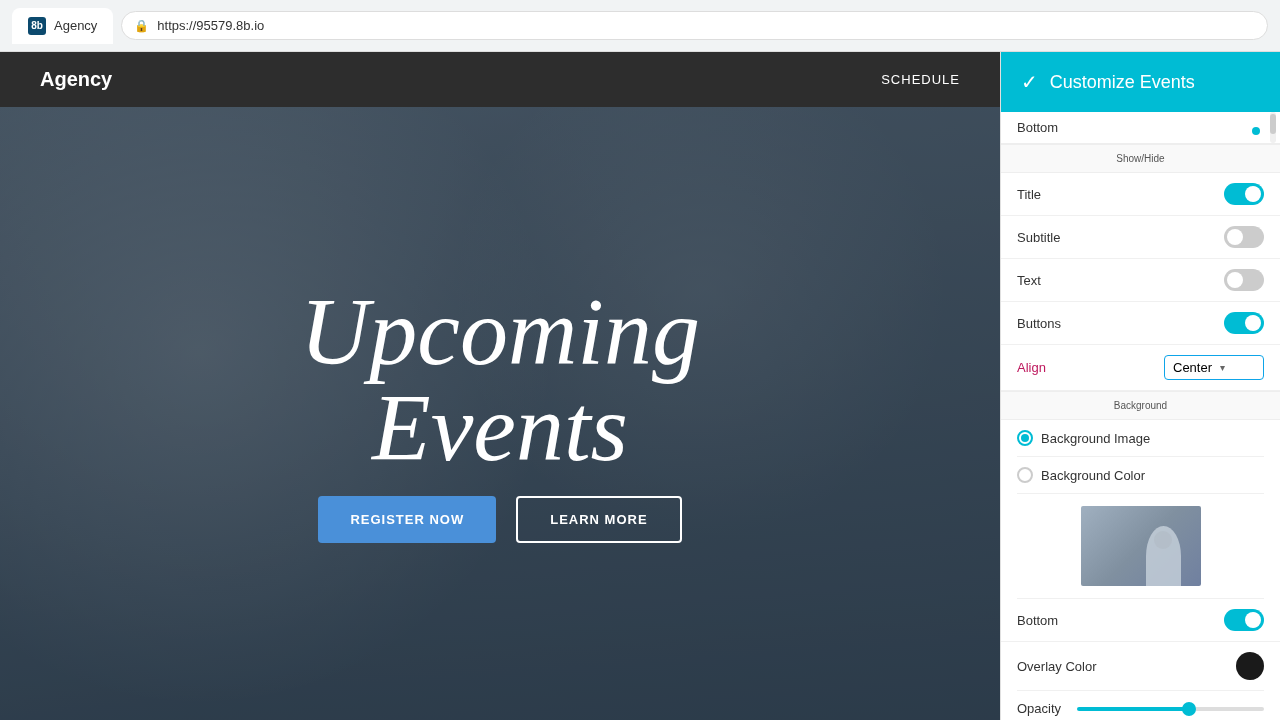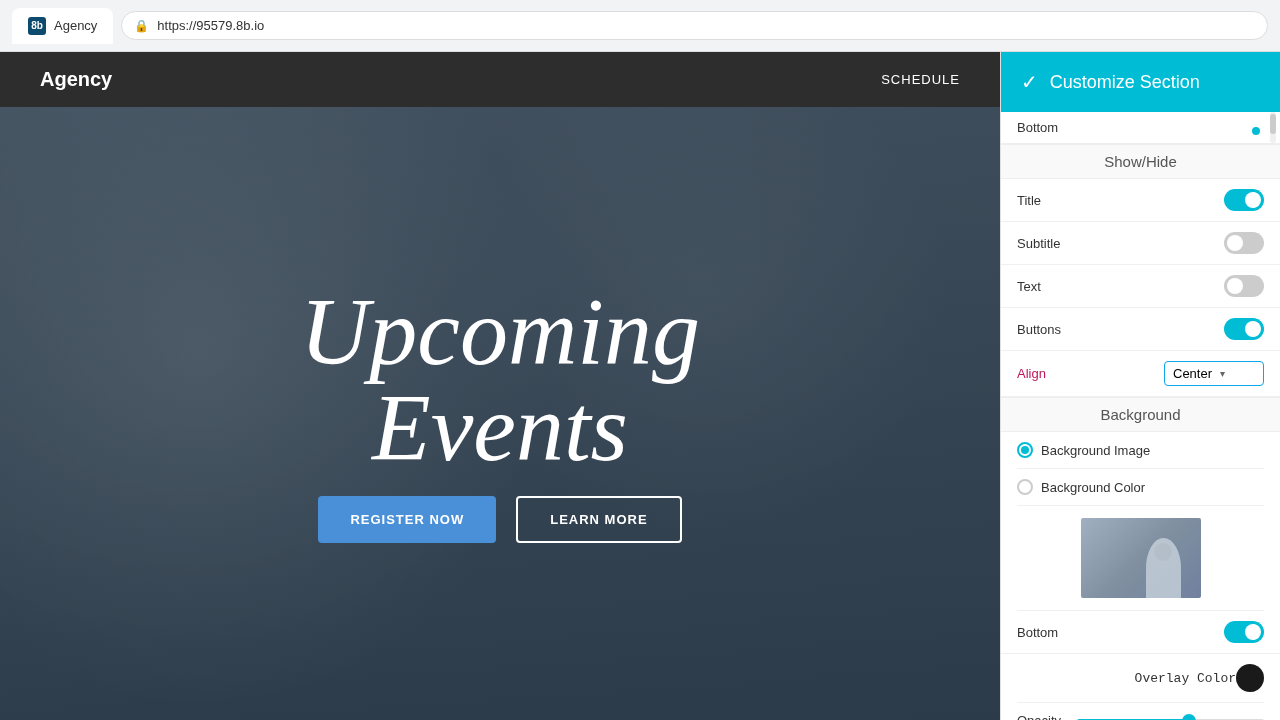--- a/index.html
+++ b/index.html
@@ -235,21 +235,21 @@
       height: 20px;
       background: #ccc;
       border-radius: 3px;
     }
 
     
     .section-divider {
       text-align: center;
       padding: 8px 16px;
       background: #f9f9f9;
-      font-size: 15px;
+      font-size: 10px;
       color: #555;
       border-bottom: 1px solid #eee;
       border-top: 1px solid #eee;
     }
 
     
     .toggle-row {
       display: flex;
       align-items: center;
       justify-content: space-between;
@@ -383,24 +383,23 @@
       border-radius: 50%;
     }
 
     
     .overlay-section {
       padding: 0 16px;
     }
     .color-row {
       display: flex;
       align-items: center;
-      justify-content: flex-end;
+      justify-content: space-between;
       padding: 10px 0;
       border-bottom: 1px solid #f0f0f0;
-      font-family: Liberation Mono, monospace;
     }
     .color-label {
       font-size: 13px;
       color: #333;
     }
     .color-swatch {
       width: 28px;
       height: 28px;
       border-radius: 50%;
       cursor: pointer;
@@ -477,21 +476,21 @@
           <button class="btn-secondary">LEARN MORE</button>
         </div>
       </div>
     </div>
   </div>
 
   <div class="right-panel">
 
     <div class="panel-header">
       <span class="panel-header-check">✓</span>
-      <span class="panel-header-title">Customize Section</span>
+      <span class="panel-header-title">Customize Events</span>
     </div>
 
     <div class="scroll-section">
       <span class="bottom-label">Bottom</span>
       <div class="scroll-indicator"></div>
       <div class="scrollbar-track">
         <div class="scrollbar-thumb"></div>
       </div>
     </div>
 

